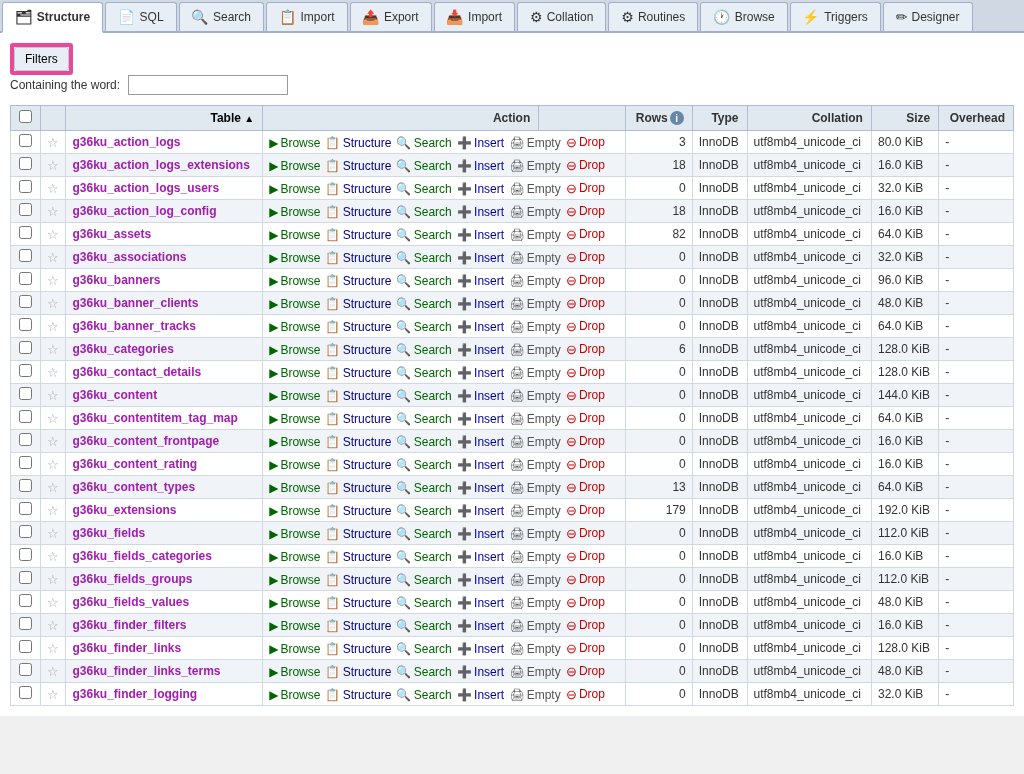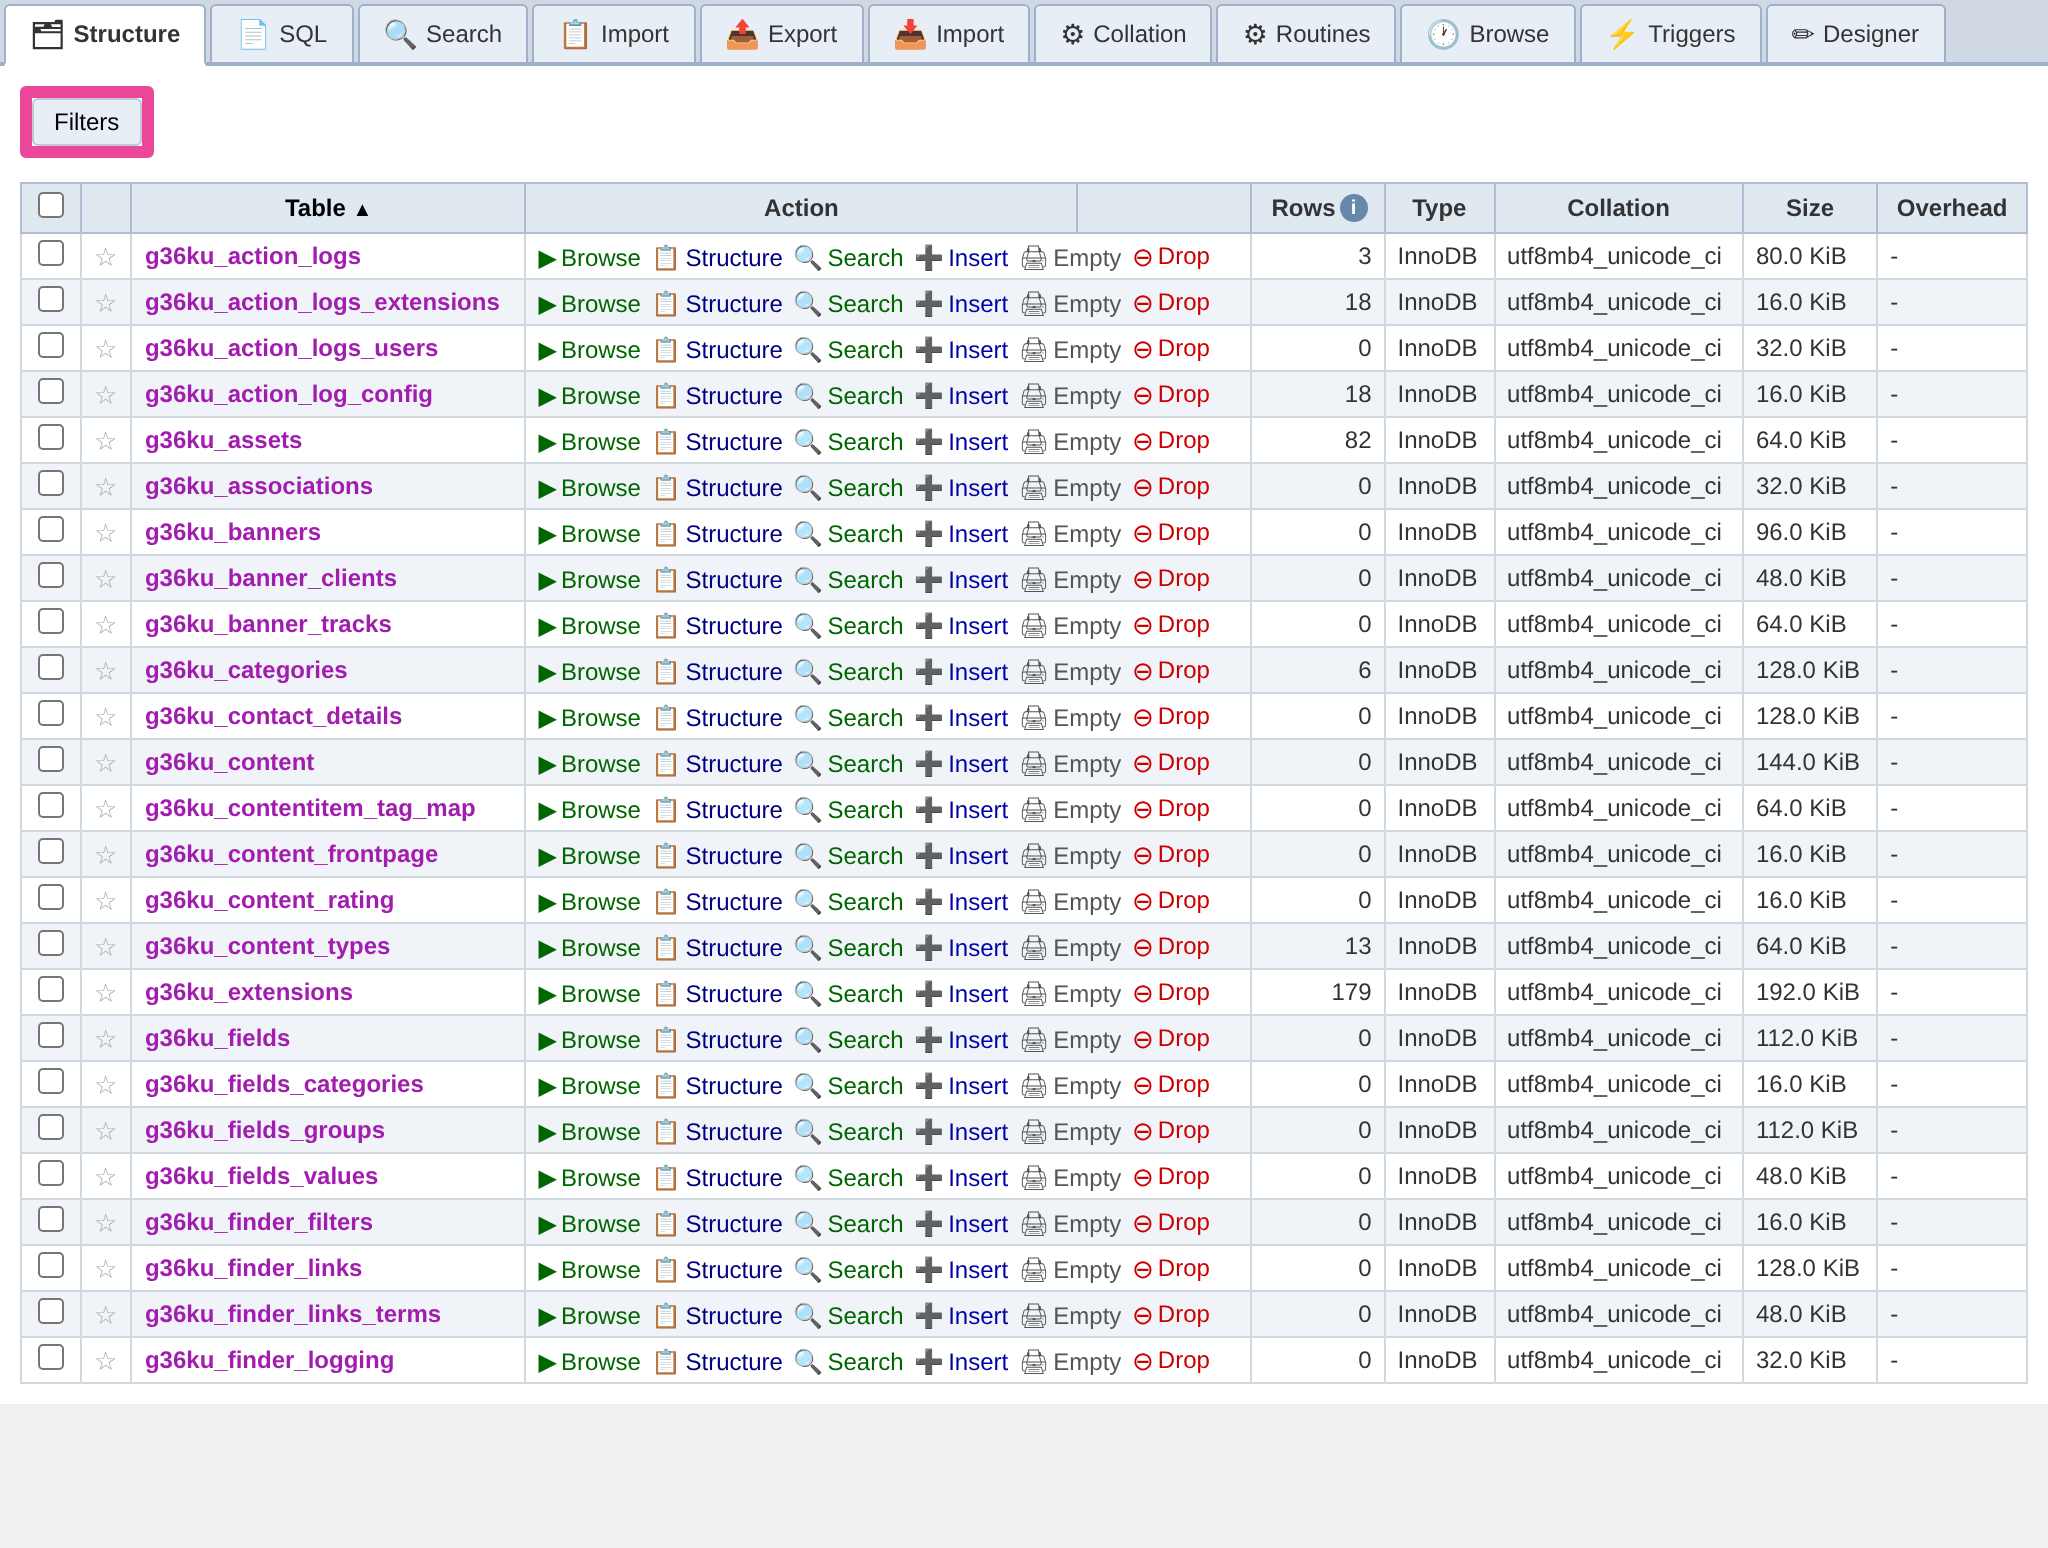--- a/index.html
+++ b/index.html
@@ -32,23 +32,22 @@
       border-bottom: 2px solid #fff;
       margin-bottom: -2px;
     }
     .tab-icon { font-size: 14px; }
 
     
     .content { background: #fff; padding: 10px; }
 
     
     .filters-box {
-      border: 6px solid #ec4899;
+      border: 4px solid #ec4899;
       display: inline-block;
-      margin-bottom: 12px;
       border-radius: 3px;
     }
     .filters-label {
       background: #e8eef5;
       border: 1px solid #c0c8d8;
       padding: 4px 10px;
       font-size: 12px;
       cursor: pointer;
       border-radius: 3px;
     }
@@ -71,21 +70,21 @@
     
     .data-table {
       width: 100%;
       border-collapse: collapse;
       font-size: 12px;
     }
     .data-table th {
       background: #e0e8f0;
       border: 1px solid #b0bcd0;
       padding: 4px 8px;
-      text-align: center;
+      text-align: right;
       white-space: nowrap;
       font-weight: bold;
     }
     .data-table th.sorted { color: #000; }
     .data-table td {
       border: 1px solid #d0d8e0;
       padding: 3px 6px;
       white-space: nowrap;
     }
     .data-table tr:nth-child(even) td { background: #f0f4f8; }
@@ -184,20 +183,24 @@
       <span class="tab-icon">✏</span>
       <span>Designer</span>
     </div>
   </div>
 
 <div class="content">
   <div class="filters-box">
     <button class="filters-label">Filters</button>
   </div>
 
+  <div class="filter-form">
+    <label>Containing the word:</label>
+    <input type="text" placeholder="" style="">
+  </div>
 
   <table class="data-table">
     <thead>
       <tr>
         <th><input type="checkbox" style=""></th>
         <th></th>
         <th class="sorted">Table <span class="sort-arrow">▲</span></th>
         <th>Action</th>
         <th></th>
         <th>

